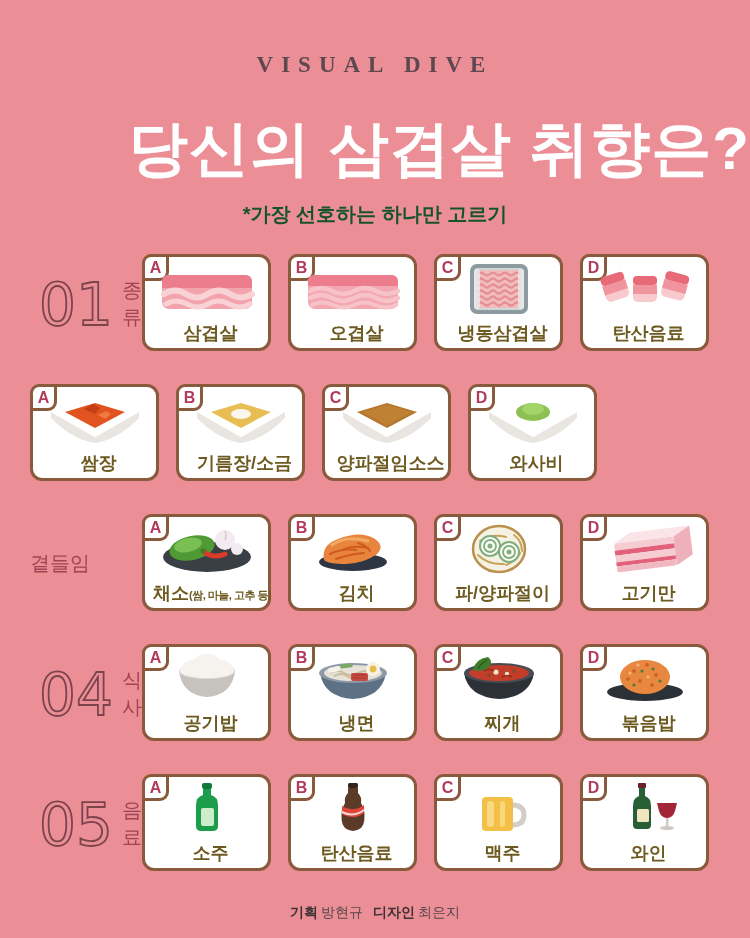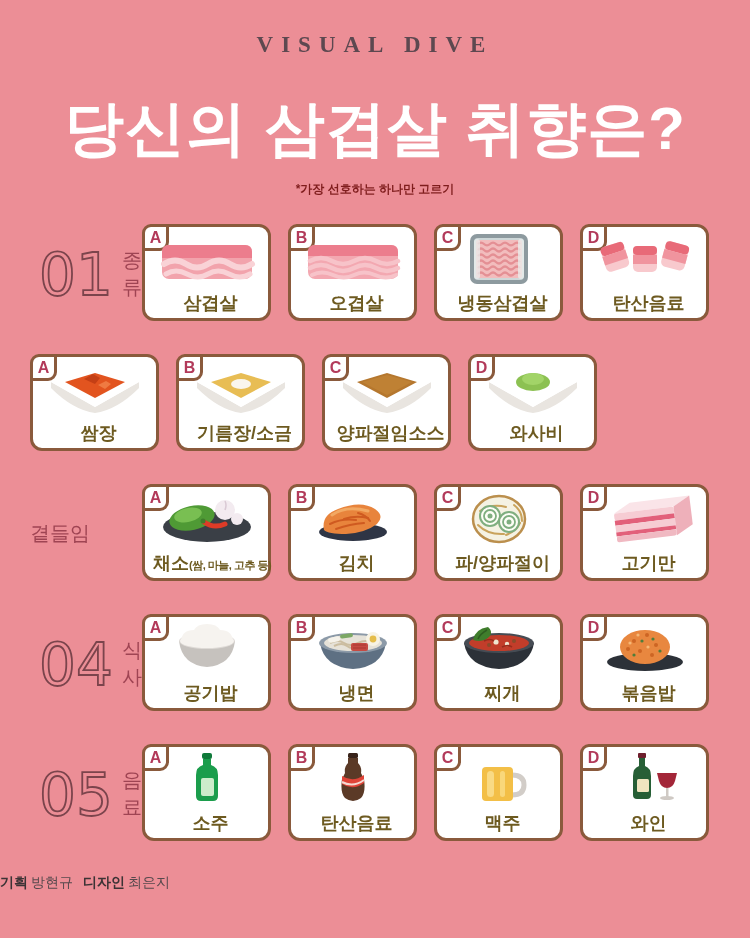--- a/index.html
+++ b/index.html
@@ -4,43 +4,43 @@
 <style>
   * { margin:0; padding:0; box-sizing:border-box; }
   html,body { width:750px; height:938px; }
   body {
     background:#ec8e96;
     font-family:"Liberation Sans", sans-serif;
     overflow:hidden;
     position:relative;
   }
   .brand {
-    padding-top:32px;
+    padding-top:52px;
     text-align:center;
     font-family:"Liberation Serif", serif;
     font-size:23px;
     letter-spacing:8px;
     color:#5d4850;
     font-weight:600;
   }
   .title {
     margin-top:30px;
-    text-align:center;
+    text-align:right;
     font-size:60px;
     font-weight:900;
     color:#ffffff;
     letter-spacing:1px;
     line-height:1.35;
   }
   .subtitle {
     margin-top:12px;
     text-align:center;
-    font-size:12px;
+    font-size:20px;
     font-weight:700;
-    color:#7f1d1d;
+    color:#14532d;
   }
   .grid { margin-top:26px; padding-left:30px; }
   .row { display:flex; align-items:center; height:97px; margin-bottom:33px; }
   .row-head {
     width:112px; padding-right:28px;
     display:flex; flex-direction:row; align-items:center;
   }
   .row-number svg { display:block; }
   .row-category {
     margin-top:2px; font-size:20px; font-weight:400; color:#9f4453;
@@ -68,21 +68,21 @@
   }
   .illus svg { display:block; width:110px; height:56px; }
   .label {
     position:absolute; bottom:6px; left:8px; right:0;
     text-align:center;
     font-size:18px; font-weight:800; color:#6d5a20;
     white-space:nowrap; line-height:1;
   }
   .label .sub { font-size:11px; font-weight:700; letter-spacing:-0.5px;margin-top:36px; }
   .footer {
-    margin-top:16px; 
+    margin-top:16px; text-align:center;
     font-size:14px; color:#57494d;
   }
   .footer b { color:#3c3335; font-weight:800; margin-right:3px; }
   .footer .sep { display:inline-block; width:10px; }
 </style>
 </head>
 <body>
 
 <div class="brand">VISUAL DIVE</div>
 <div class="title">당신의 삼겹살 취향은?</div>

